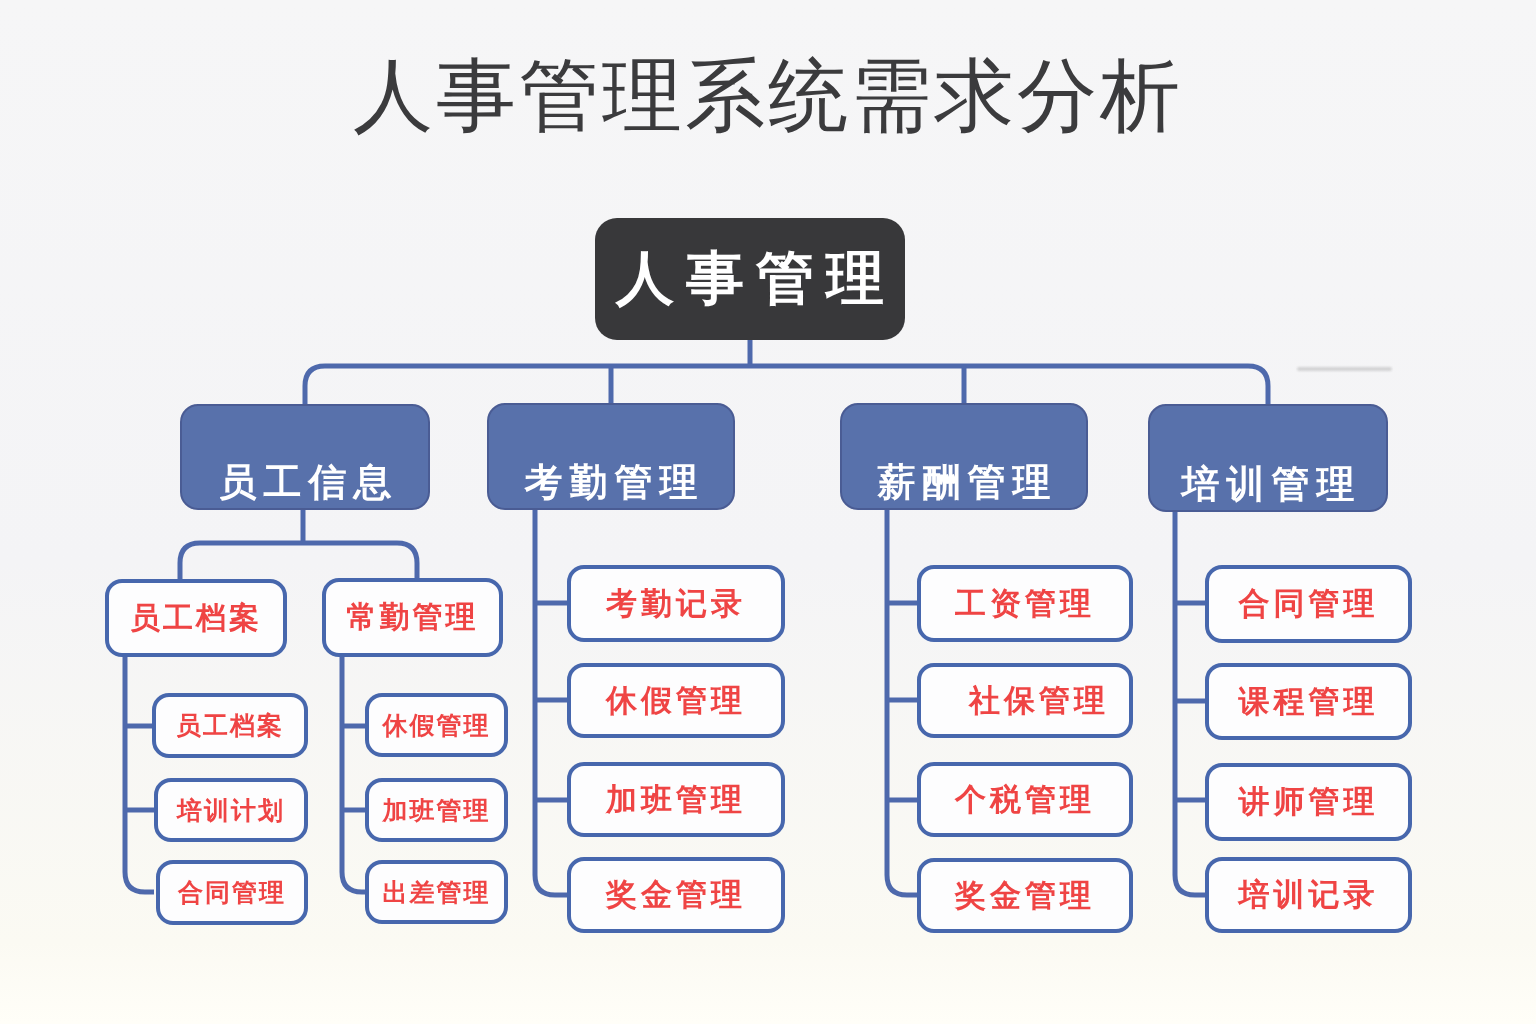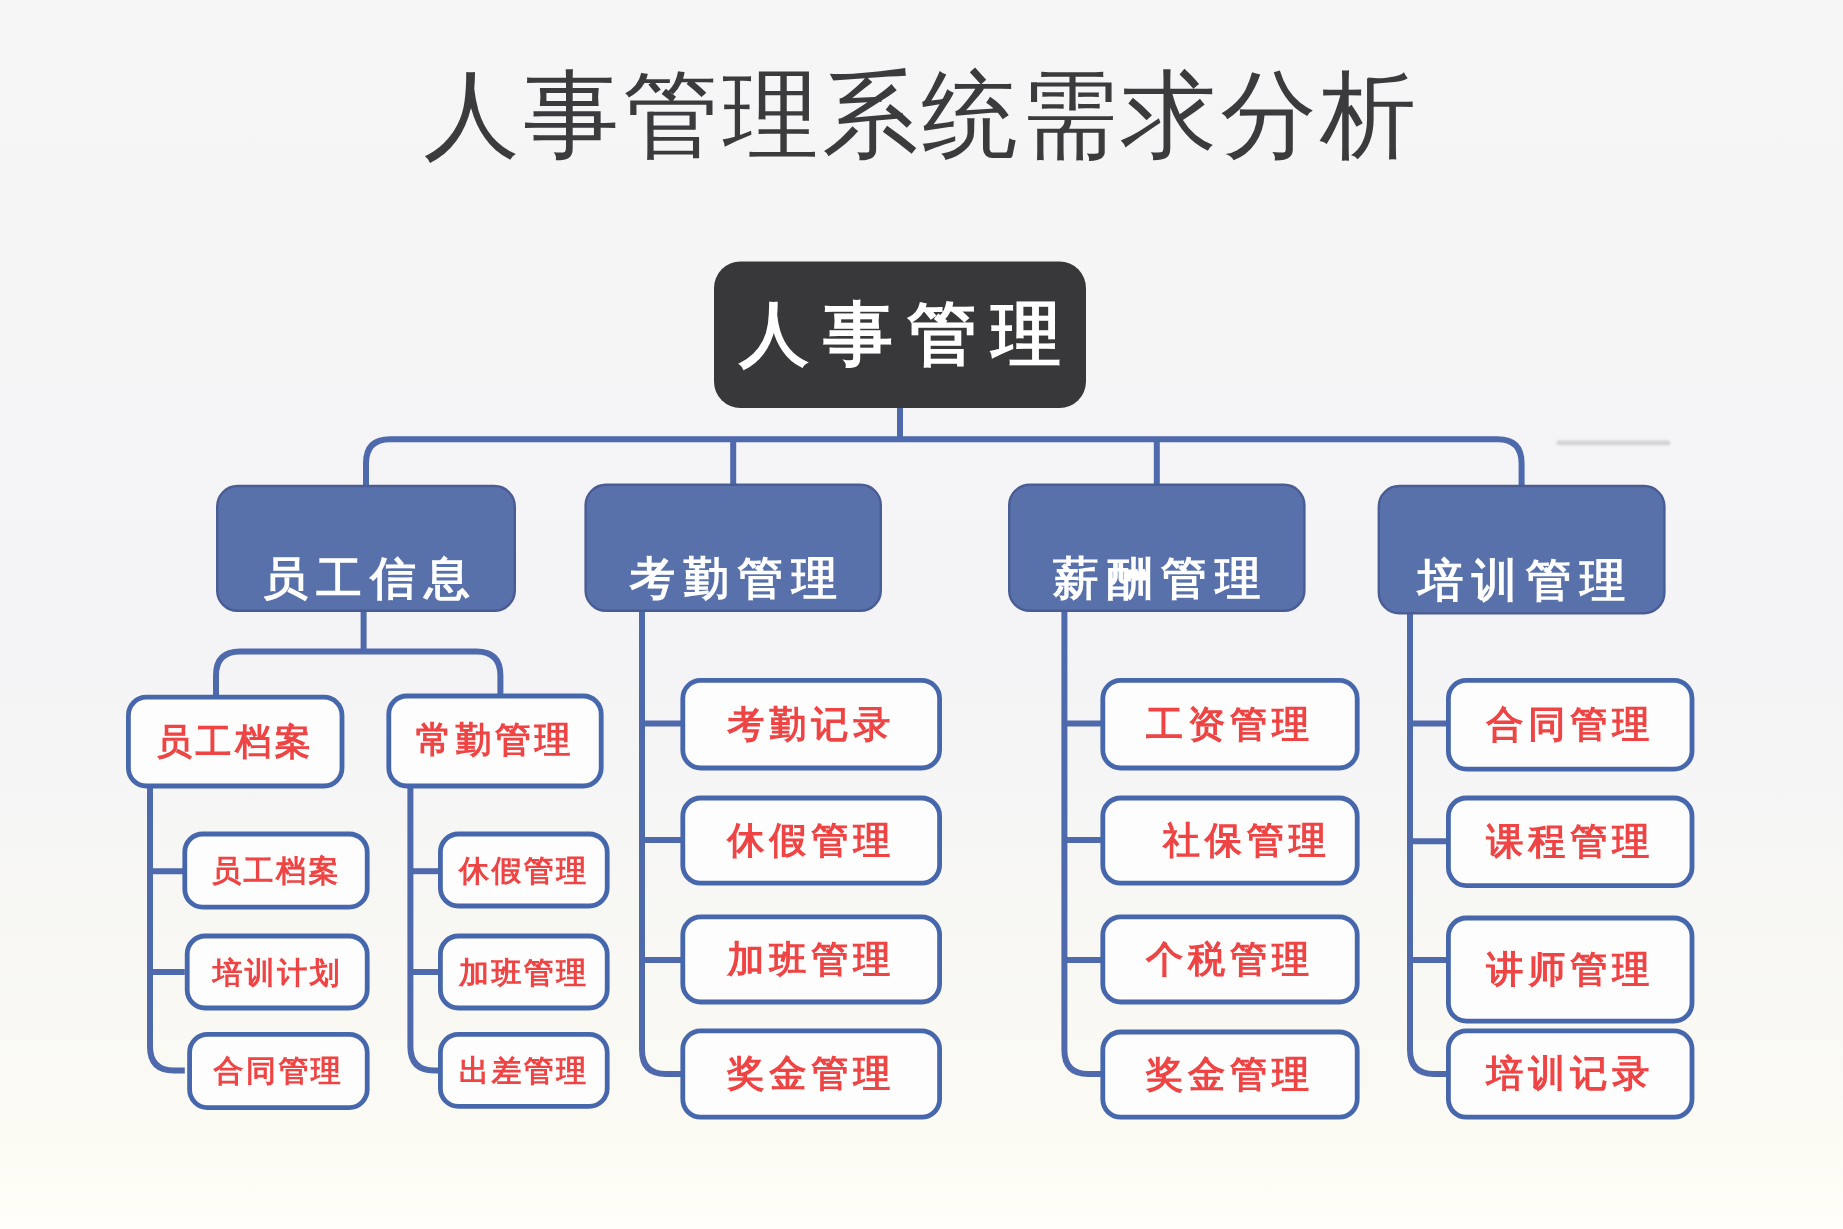--- a/index.html
+++ b/index.html
@@ -155,20 +155,20 @@
   <div class="node l3-node leaf-lg" style="left:917px;top:858px;width:216px;height:75px;">
     <span>奖金管理</span>
   </div>
 
   <div class="node l3-node leaf-lg" style="left:1205px;top:565px;width:207px;height:78px;">
     <span>合同管理</span>
   </div>
   <div class="node l3-node leaf-lg" style="left:1205px;top:663px;width:207px;height:77px;">
     <span>课程管理</span>
   </div>
-  <div class="node l3-node leaf-lg" style="left:1205px;top:763px;width:207px;height:90px;">
+  <div class="node l3-node leaf-lg" style="left:1205px;top:763px;width:207px;height:78px;">
     <span>讲师管理</span>
   </div>
   <div class="node l3-node leaf-lg" style="left:1205px;top:857px;width:207px;height:76px;">
     <span>培训记录</span>
   </div>
 
 </div>
 
 </body></html>

